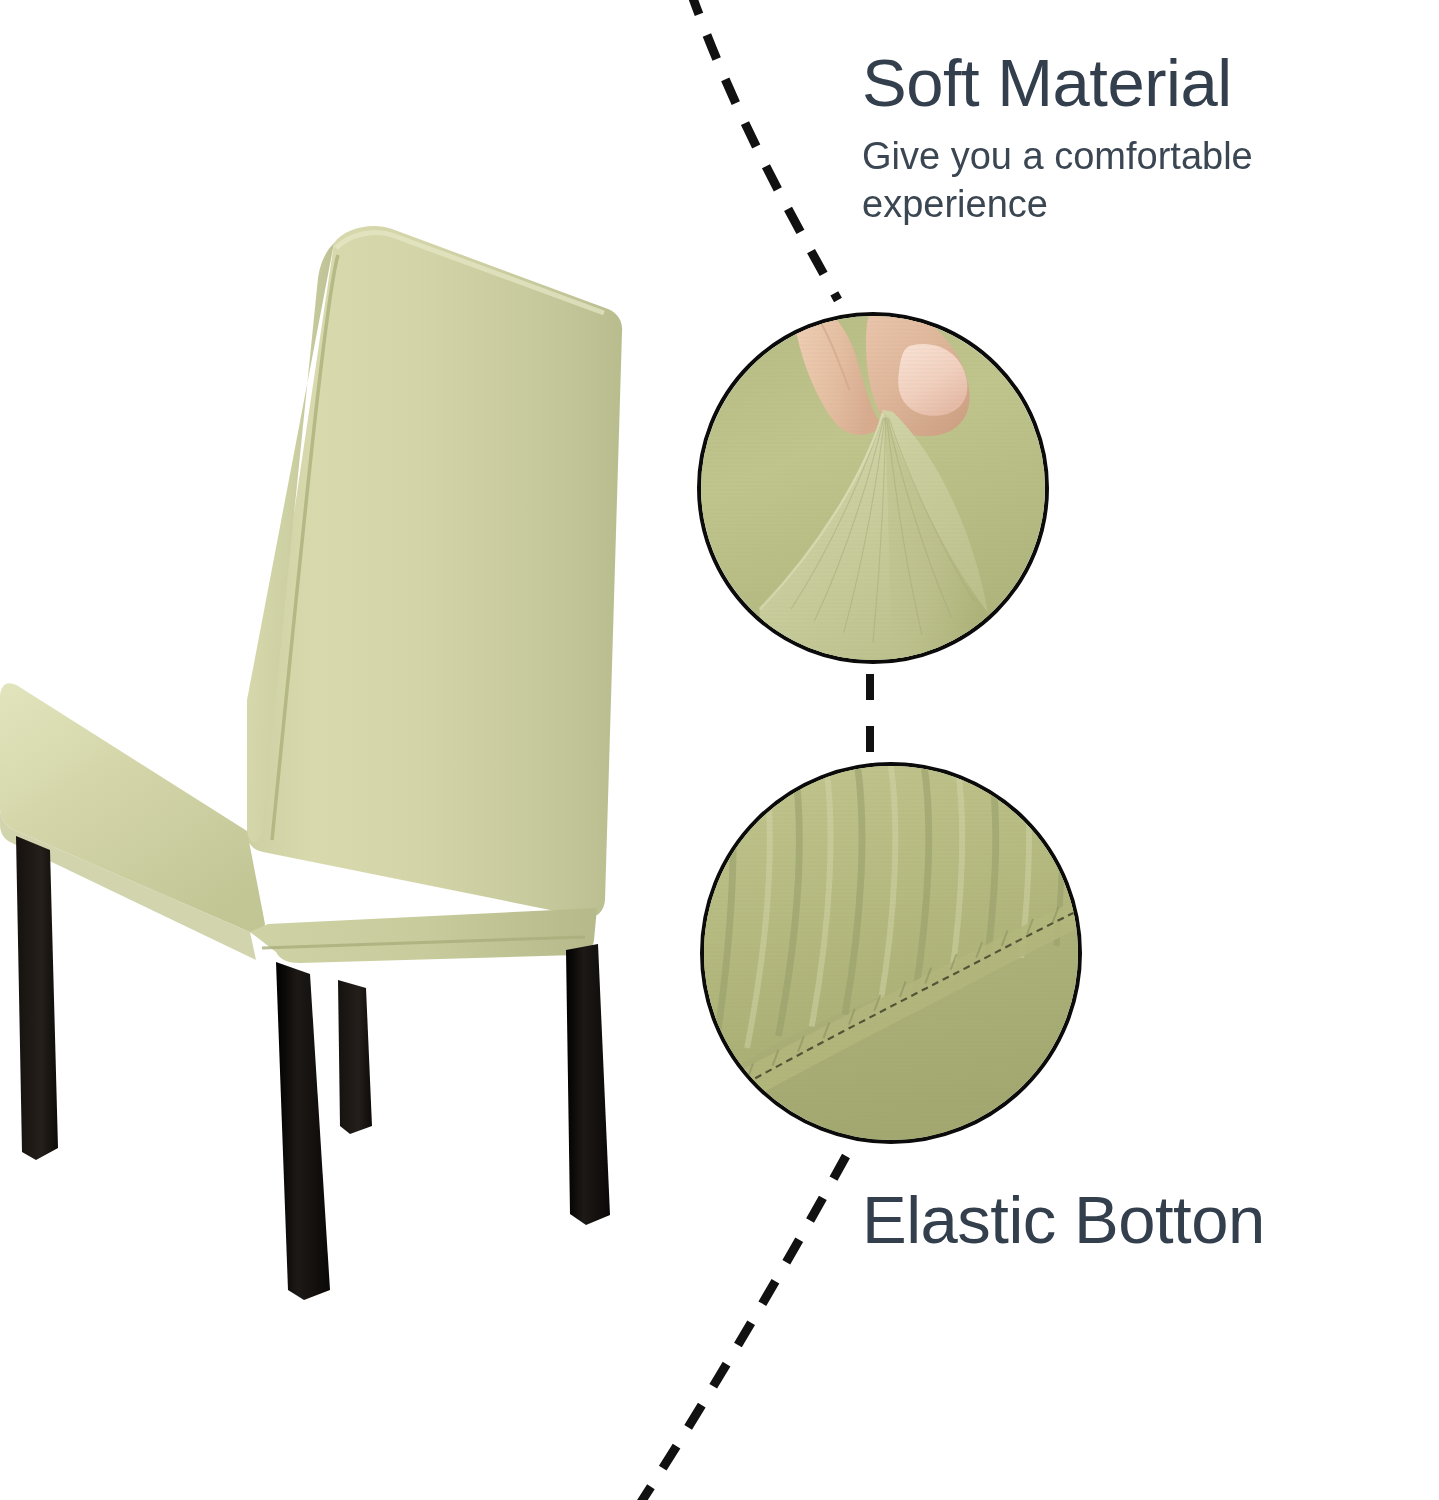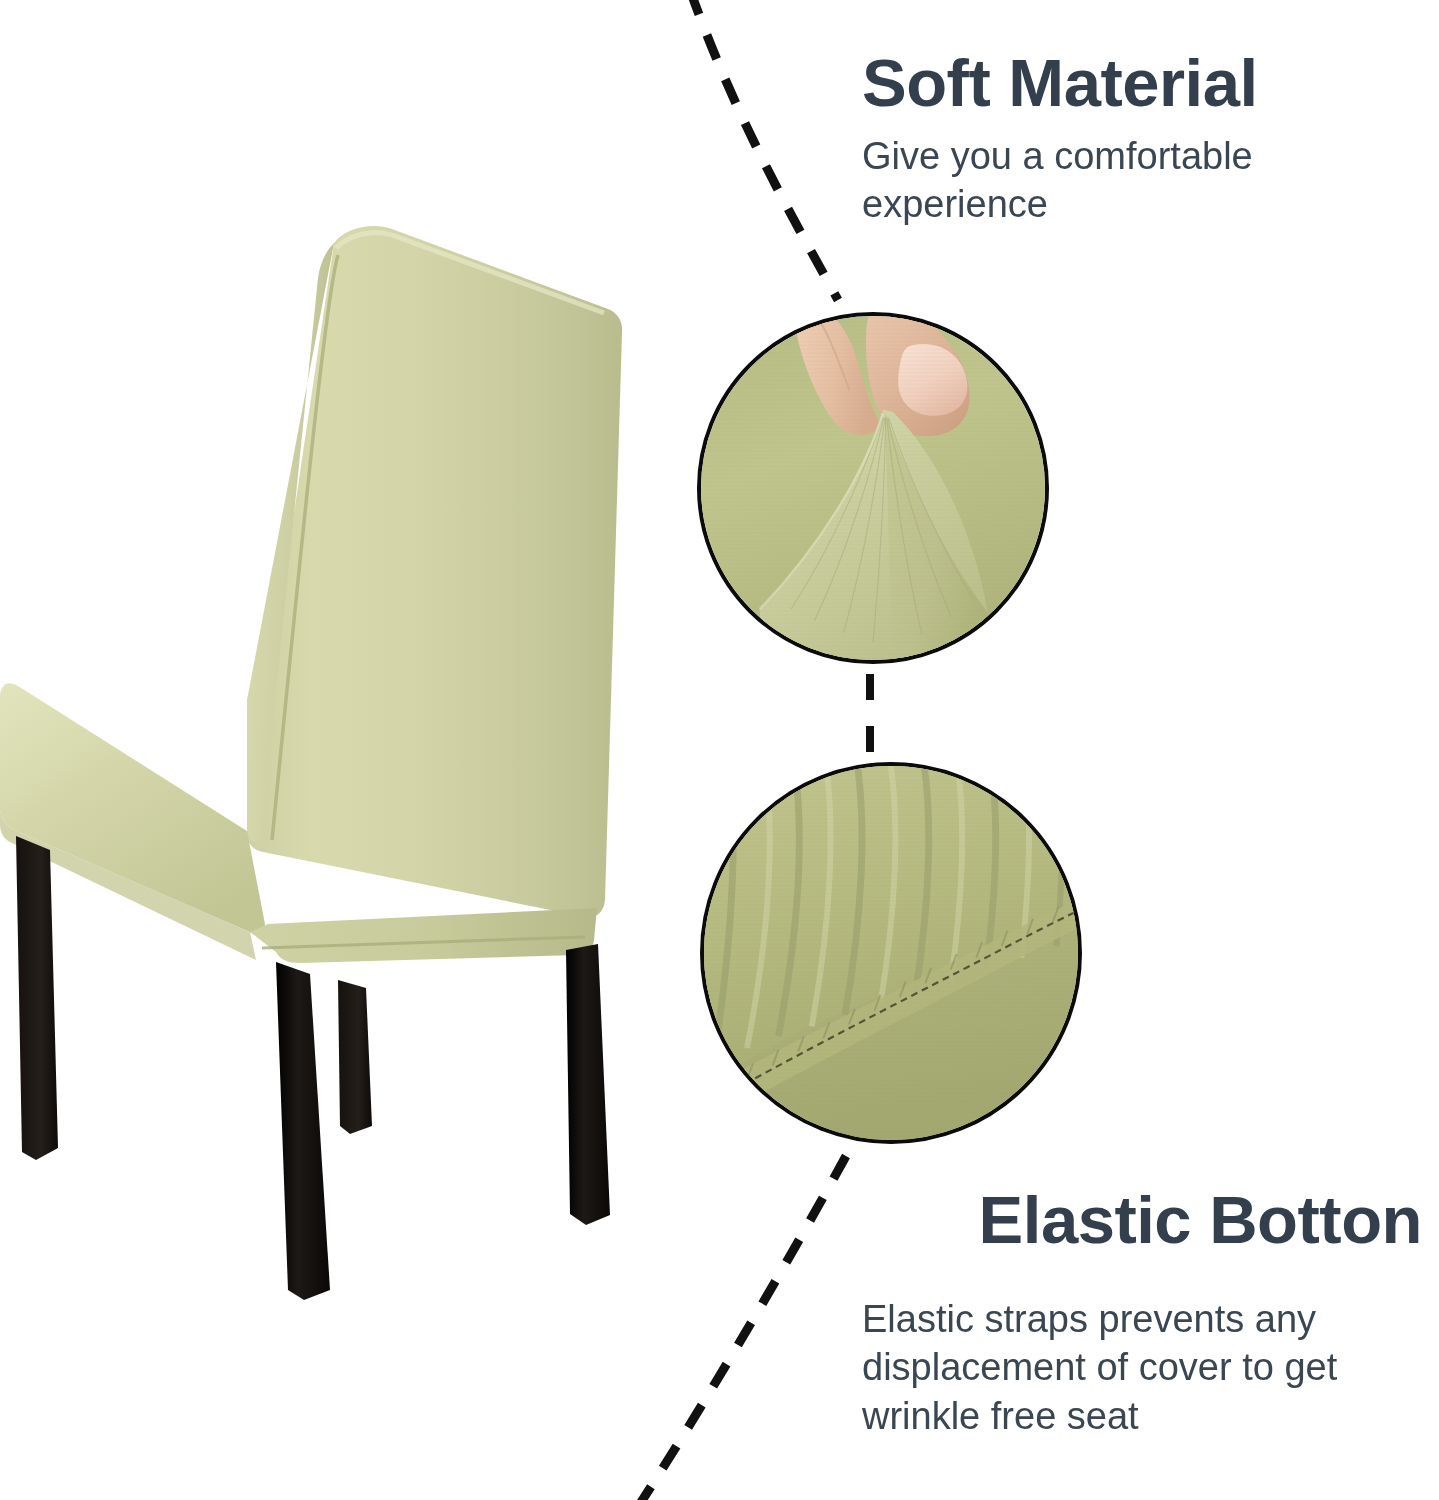--- a/index.html
+++ b/index.html
@@ -44,35 +44,35 @@
   
   .text-block {
     position: absolute;
     z-index: 4;
   }
   .block-soft  { left: 862px; top: 48px;  width: 520px; }
   .block-elast { left: 862px; top: 1185px; width: 560px; }
 
   .feature-title {
     font-size: 67px;
-    font-weight: bold;
+    font-weight: normal;
     line-height: 1.04;
     letter-spacing: -0.5px;
     color: #343f4d;
     margin: 0 0 14px 0;
     white-space: nowrap;
   }
   .feature-desc {
     font-size: 38px;
     font-weight: normal;
     line-height: 1.28;
     color: #3b4653;
     margin: 0;
   }
-  .block-elast .feature-title { margin-bottom: 40px; text-align: right; }
+  .block-elast .feature-title { margin-bottom: 40px; }
 
   
   .detail-circle {
     position: absolute;
     border-radius: 50%;
     border: 4px solid #0b0b0b;
     overflow: hidden;
     z-index: 5;
     box-sizing: border-box;
   }
@@ -306,16 +306,15 @@
     </svg>
   </div>
 
   <div class="text-block block-soft">
     <h2 class="feature-title">Soft Material</h2>
     <p class="feature-desc">Give you a comfortable experience</p>
   </div>
 
   <div class="text-block block-elast">
     <h2 class="feature-title">Elastic Botton</h2>
-    <p class="feature-desc">Elastic straps prevents any displacement of cover to get wrinkle free seat</p>
   </div>
 
 </div>
 
 </body></html>

